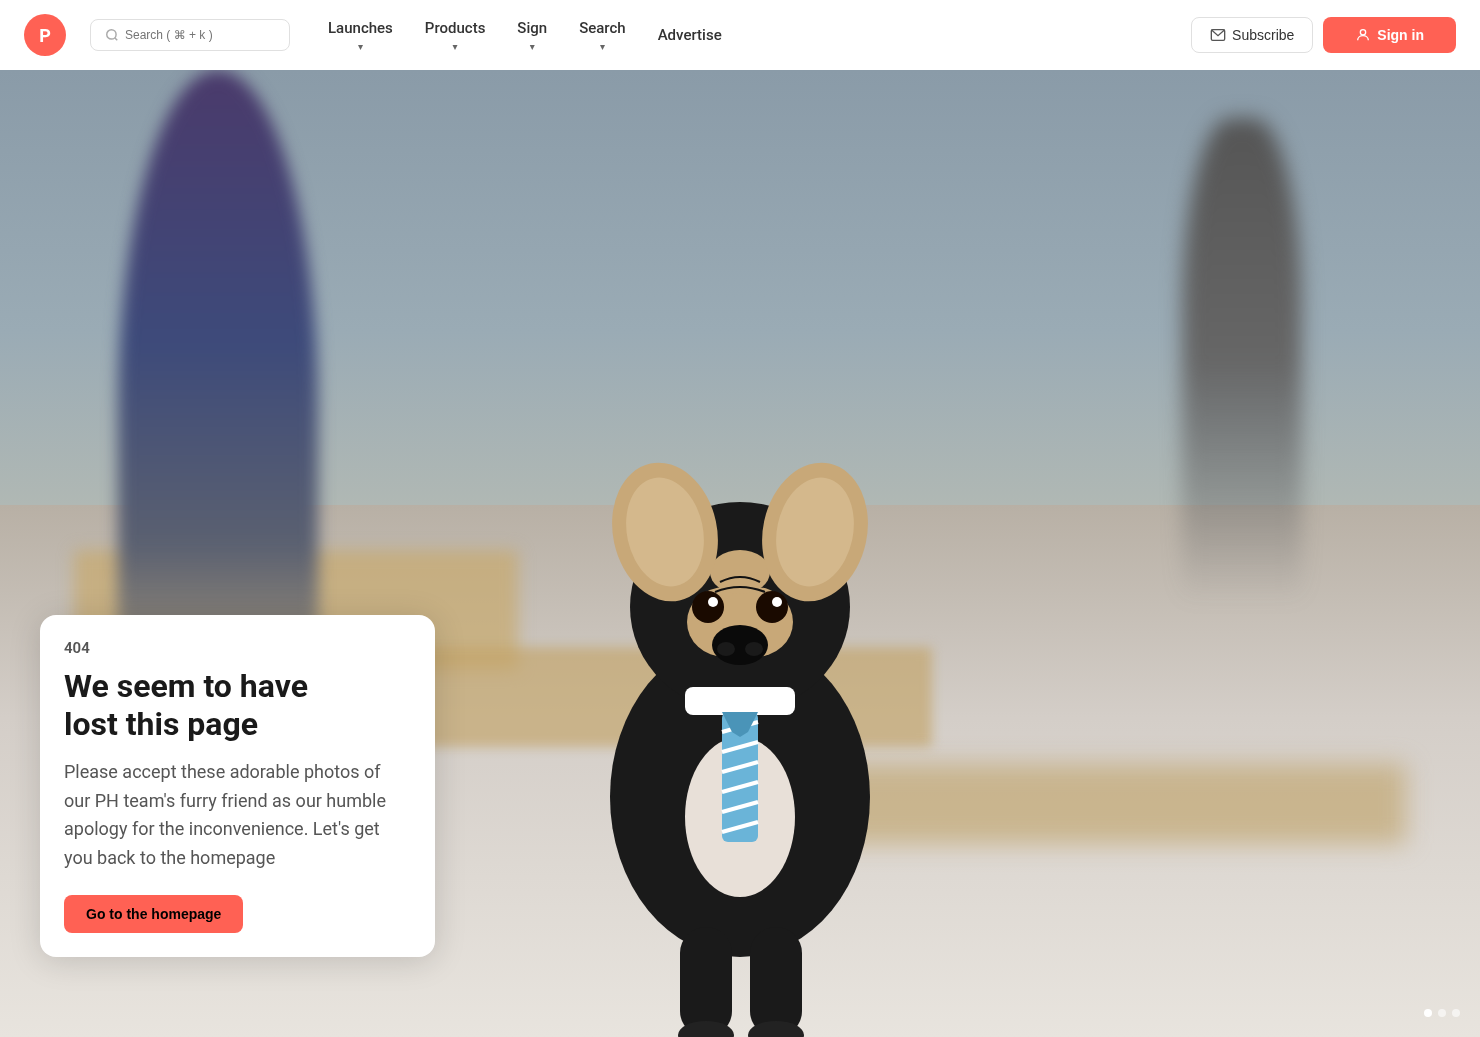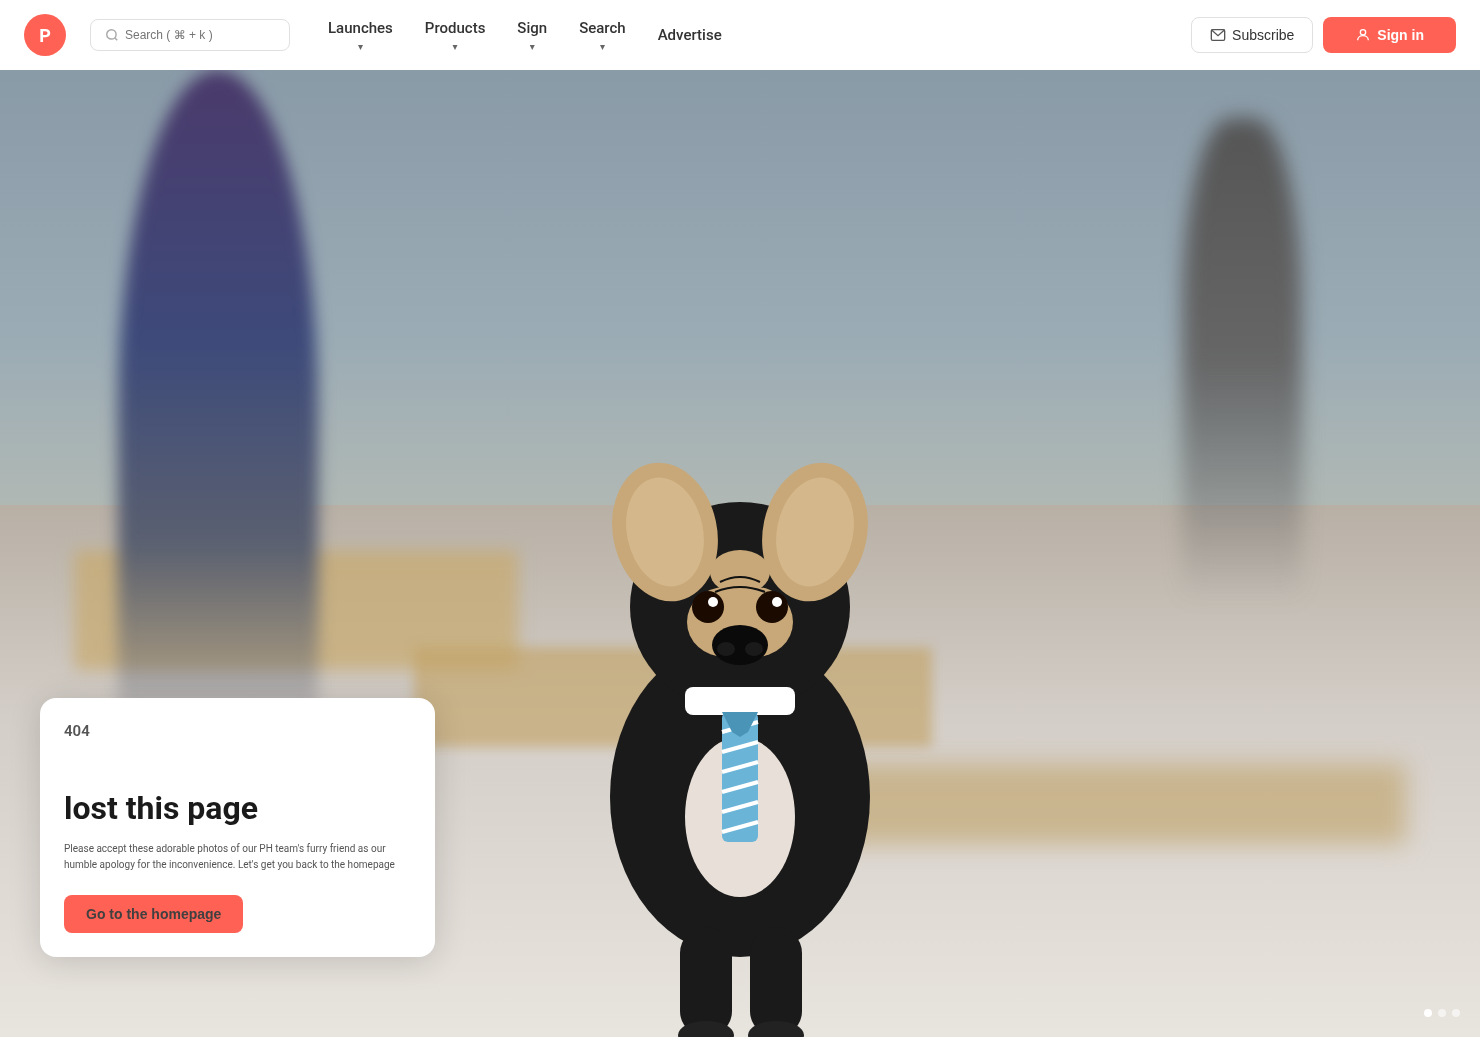--- a/index.html
+++ b/index.html
@@ -264,30 +264,30 @@
 
     .error-heading {
       font-size: 32px;
       font-weight: 700;
       color: #1a1a1a;
       line-height: 1.2;
       margin-bottom: 14px;
     }
 
     .error-desc {
-      font-size: 10px;
+      font-size: 18px;
       color: #555;
       line-height: 1.6;
       margin-bottom: 22px;
     }
 
     .btn-homepage {
       display: inline-block;
       background: #ff6154;
-      color: #404040;
+      color: #000000;
       padding: 11px 22px;
       border-radius: 8px;
       font-size: 14px;
       font-weight: 600;
       border: none;
       cursor: pointer;
       text-decoration: none;
     }
 
     
@@ -435,18 +435,18 @@
   <div class="bottom-dots">
     <div class="dot active"></div>
     <div class="dot"></div>
     <div class="dot"></div>
   </div>
 </div>
 
 <div class="card-404">
   <div class="error-code">404</div>
   <h1 class="error-heading">
-    <br>
+    <span>We seem to have</span><br>
     <span>lost this page</span>
   </h1>
   <p class="error-desc">Please accept these adorable photos of our PH team's furry friend as our humble apology for the inconvenience. Let's get you back to the homepage</p>
   <button class="btn-homepage">Go to the homepage</button>
 </div>
 
 </body></html>

